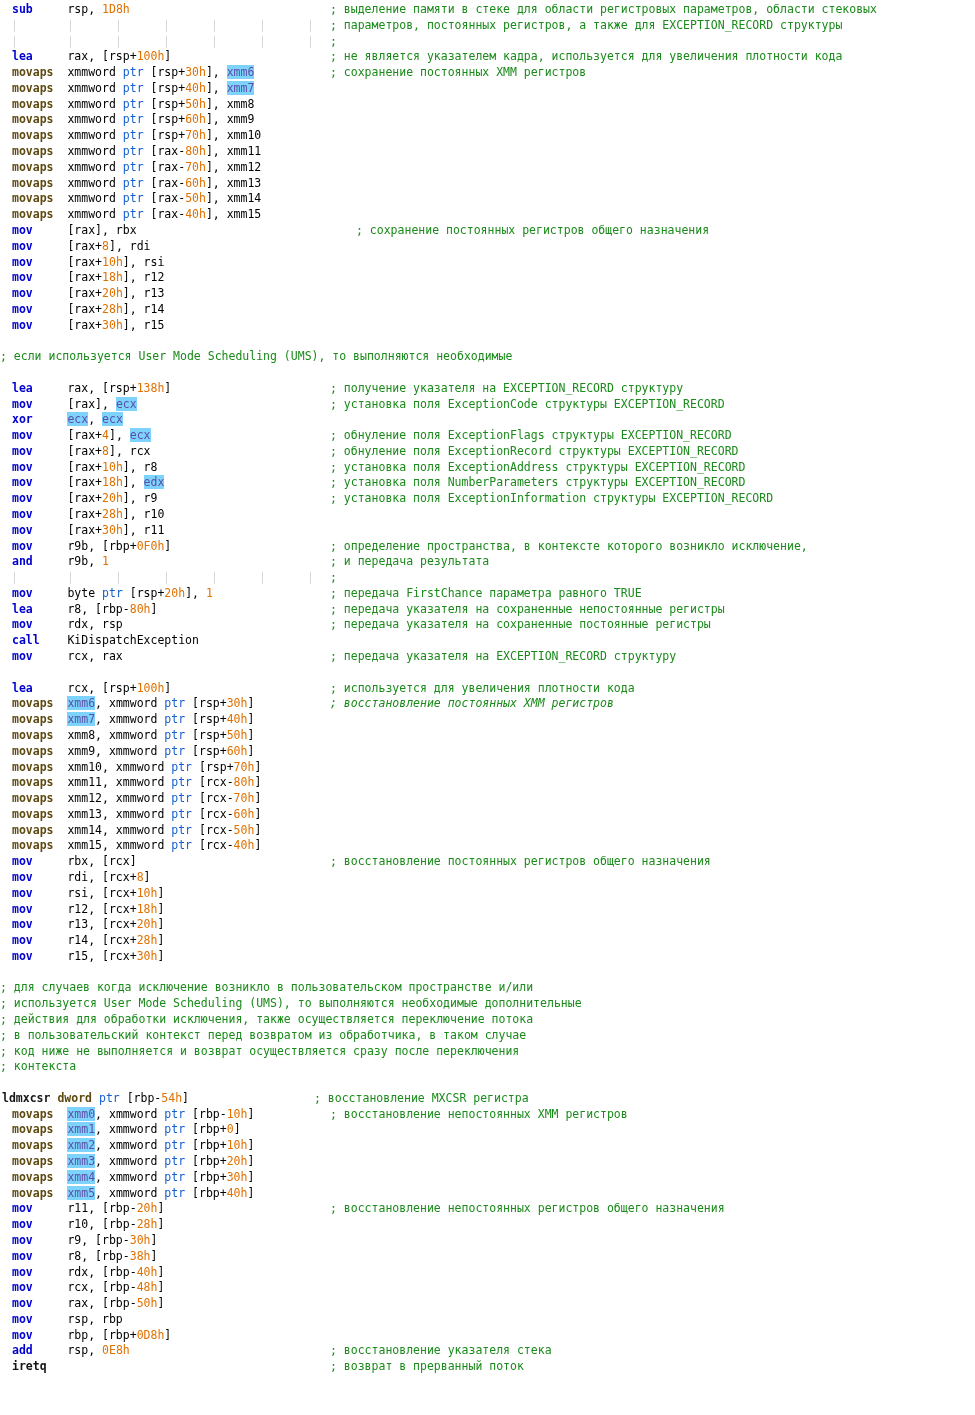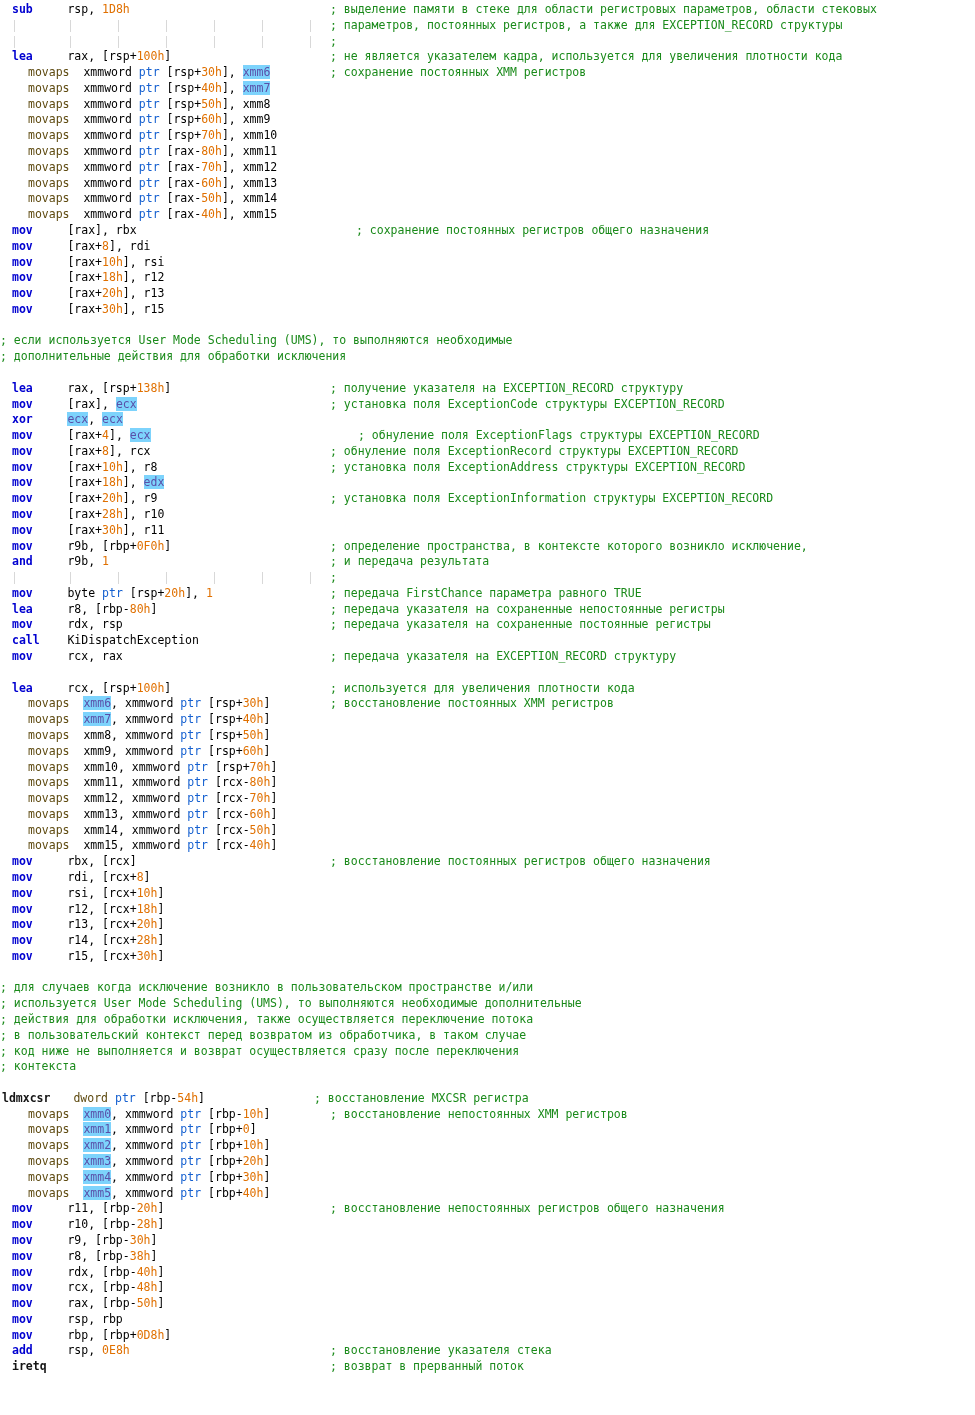--- a/index.html
+++ b/index.html
@@ -31,21 +31,21 @@
   }
   .cmt{
     position:absolute;
     left:330px;top:0;
     color:#1a8a1a;
     white-space:pre;
   }
   .cmt.blk{left:0;}
   
   .t-mn   {color:#0000d0;font-weight:bold;}   
-  .t-mno  {color:#5e4a10;font-weight:normal;margin-left:16px;}   
+  .t-mno  {color:#5e4a10;font-weight:bold;}   
   .t-mnk  {color:#151515;font-weight:bold;}   
   .t-reg  {color:#000000;}
   .t-num  {color:#e07000;}
   .t-kw   {color:#1560d0;}
   .t-id   {color:#000000;}
   .t-hl   {background:#7dd3fc;color:#5a4fa8;}
   .t-punc {color:#000000;}
   
   .guides{position:absolute;left:12px;top:0;height:15.79px;width:300px;}
   .guides i{
@@ -69,46 +69,46 @@
     <div class="line"><span class="code"><span class="t-mno">movaps</span><span class="t-punc">  </span><span class="t-reg">xmmword </span><span class="t-kw">ptr</span><span class="t-reg"> [rax-</span><span class="t-num">80h</span><span class="t-reg">], xmm11</span></span></div>
     <div class="line"><span class="code"><span class="t-mno">movaps</span><span class="t-punc">  </span><span class="t-reg">xmmword </span><span class="t-kw">ptr</span><span class="t-reg"> [rax-</span><span class="t-num">70h</span><span class="t-reg">], xmm12</span></span></div>
     <div class="line"><span class="code"><span class="t-mno">movaps</span><span class="t-punc">  </span><span class="t-reg">xmmword </span><span class="t-kw">ptr</span><span class="t-reg"> [rax-</span><span class="t-num">60h</span><span class="t-reg">], xmm13</span></span></div>
     <div class="line"><span class="code"><span class="t-mno">movaps</span><span class="t-punc">  </span><span class="t-reg">xmmword </span><span class="t-kw">ptr</span><span class="t-reg"> [rax-</span><span class="t-num">50h</span><span class="t-reg">], xmm14</span></span></div>
     <div class="line"><span class="code"><span class="t-mno">movaps</span><span class="t-punc">  </span><span class="t-reg">xmmword </span><span class="t-kw">ptr</span><span class="t-reg"> [rax-</span><span class="t-num">40h</span><span class="t-reg">], xmm15</span></span></div>
     <div class="line"><span class="code"><span class="t-mn">mov</span><span class="t-punc">     </span><span class="t-reg">[rax], rbx</span></span><span class="cmt" style="left: 330px; margin-left: 26px;">; сохранение постоянных регистров общего назначения</span></div>
     <div class="line"><span class="code"><span class="t-mn">mov</span><span class="t-punc">     </span><span class="t-reg">[rax+</span><span class="t-num">8</span><span class="t-reg">], rdi</span></span></div>
     <div class="line"><span class="code"><span class="t-mn">mov</span><span class="t-punc">     </span><span class="t-reg">[rax+</span><span class="t-num">10h</span><span class="t-reg">], rsi</span></span></div>
     <div class="line"><span class="code"><span class="t-mn">mov</span><span class="t-punc">     </span><span class="t-reg">[rax+</span><span class="t-num">18h</span><span class="t-reg">], r12</span></span></div>
     <div class="line"><span class="code"><span class="t-mn">mov</span><span class="t-punc">     </span><span class="t-reg">[rax+</span><span class="t-num">20h</span><span class="t-reg">], r13</span></span></div>
+    <div class="line"><span class="code"><span class="t-mn">mov</span><span class="t-punc">     </span><span class="t-reg">[rax+</span><span class="t-num">28h</span><span class="t-reg">], r14</span></span></div>
     <div class="line"><span class="code"><span class="t-mn">mov</span><span class="t-punc">     </span><span class="t-reg">[rax+</span><span class="t-num">30h</span><span class="t-reg">], r15</span></span></div>
     <div class="line"></div>
     <div class="line"><span class="cmt blk">; если используется User Mode Scheduling (UMS), то выполняются необходимые</span></div>
-    <div class="line"><span class="cmt blk">; дополнительные действия для обработки исключения</span></div>
     <div class="line"></div>
     <div class="line"><span class="code"><span class="t-mn">lea</span><span class="t-punc">     </span><span class="t-reg">rax, [rsp+</span><span class="t-num">138h</span><span class="t-reg">]</span></span><span class="cmt" style="left: 330px;">; получение указателя на EXCEPTION_RECORD структуру</span></div>
     <div class="line"><span class="code"><span class="t-mn">mov</span><span class="t-punc">     </span><span class="t-reg">[rax], </span><span class="t-hl">ecx</span></span><span class="cmt" style="left: 330px;">; установка поля ExceptionCode структуры EXCEPTION_RECORD</span></div>
     <div class="line"><span class="code"><span class="t-mn">xor</span><span class="t-punc">     </span><span class="t-hl">ecx</span><span class="t-reg">, </span><span class="t-hl">ecx</span></span></div>
-    <div class="line"><span class="code"><span class="t-mn">mov</span><span class="t-punc">     </span><span class="t-reg">[rax+</span><span class="t-num">4</span><span class="t-reg">], </span><span class="t-hl">ecx</span></span><span class="cmt" style="left: 330px; margin-left: 28px;">; обнуление поля ExceptionFlags структуры EXCEPTION_RECORD</span></div>
+    <div class="line"><span class="code"><span class="t-mn">mov</span><span class="t-punc">     </span><span class="t-reg">[rax+</span><span class="t-num">4</span><span class="t-reg">], </span><span class="t-hl">ecx</span></span><span class="cmt" style="left: 330px;">; обнуление поля ExceptionFlags структуры EXCEPTION_RECORD</span></div>
     <div class="line"><span class="code"><span class="t-mn">mov</span><span class="t-punc">     </span><span class="t-reg">[rax+</span><span class="t-num">8</span><span class="t-reg">], rcx</span></span><span class="cmt" style="left: 330px;">; обнуление поля ExceptionRecord структуры EXCEPTION_RECORD</span></div>
     <div class="line"><span class="code"><span class="t-mn">mov</span><span class="t-punc">     </span><span class="t-reg">[rax+</span><span class="t-num">10h</span><span class="t-reg">], r8</span></span><span class="cmt" style="left: 330px;">; установка поля ExceptionAddress структуры EXCEPTION_RECORD</span></div>
-    <div class="line"><span class="code"><span class="t-mn">mov</span><span class="t-punc">     </span><span class="t-reg">[rax+</span><span class="t-num">18h</span><span class="t-reg">], </span><span class="t-hl">edx</span></span></div>
+    <div class="line"><span class="code"><span class="t-mn">mov</span><span class="t-punc">     </span><span class="t-reg">[rax+</span><span class="t-num">18h</span><span class="t-reg">], </span><span class="t-hl">edx</span></span><span class="cmt" style="left: 330px;">; установка поля NumberParameters структуры EXCEPTION_RECORD</span></div>
     <div class="line"><span class="code"><span class="t-mn">mov</span><span class="t-punc">     </span><span class="t-reg">[rax+</span><span class="t-num">20h</span><span class="t-reg">], r9</span></span><span class="cmt" style="left: 330px;">; установка поля ExceptionInformation структуры EXCEPTION_RECORD</span></div>
     <div class="line"><span class="code"><span class="t-mn">mov</span><span class="t-punc">     </span><span class="t-reg">[rax+</span><span class="t-num">28h</span><span class="t-reg">], r10</span></span></div>
     <div class="line"><span class="code"><span class="t-mn">mov</span><span class="t-punc">     </span><span class="t-reg">[rax+</span><span class="t-num">30h</span><span class="t-reg">], r11</span></span></div>
     <div class="line"><span class="code"><span class="t-mn">mov</span><span class="t-punc">     </span><span class="t-reg">r9b, [rbp+</span><span class="t-num">0F0h</span><span class="t-reg">]</span></span><span class="cmt" style="left: 330px;">; определение пространства, в контексте которого возникло исключение,</span></div>
     <div class="line"><span class="code"><span class="t-mn">and</span><span class="t-punc">     </span><span class="t-reg">r9b, </span><span class="t-num">1</span></span><span class="cmt" style="left: 330px;">; и передача результата</span></div>
     <div class="line"><div class="guides"><i style="left: 2px;"></i><i style="left: 58px;"></i><i style="left: 106px;"></i><i style="left: 154px;"></i><i style="left: 202px;"></i><i style="left: 250px;"></i><i style="left: 298px;"></i></div><span class="cmt" style="left: 330px;">;</span></div>
     <div class="line"><span class="code"><span class="t-mn">mov</span><span class="t-punc">     </span><span class="t-reg">byte </span><span class="t-kw">ptr</span><span class="t-reg"> [rsp+</span><span class="t-num">20h</span><span class="t-reg">], </span><span class="t-num">1</span></span><span class="cmt" style="left: 330px; text-align: center;">; передача FirstChance параметра равного TRUE</span></div>
     <div class="line"><span class="code"><span class="t-mn">lea</span><span class="t-punc">     </span><span class="t-reg">r8, [rbp-</span><span class="t-num">80h</span><span class="t-reg">]</span></span><span class="cmt" style="left: 330px;">; передача указателя на сохраненные непостоянные регистры</span></div>
     <div class="line"><span class="code"><span class="t-mn">mov</span><span class="t-punc">     </span><span class="t-reg">rdx, rsp</span></span><span class="cmt" style="left: 330px;">; передача указателя на сохраненные постоянные регистры</span></div>
     <div class="line"><span class="code"><span class="t-mn">call</span><span class="t-punc">    </span><span class="t-id">KiDispatchException</span></span></div>
     <div class="line"><span class="code"><span class="t-mn">mov</span><span class="t-punc">     </span><span class="t-reg">rcx, rax</span></span><span class="cmt" style="left: 330px;">; передача указателя на EXCEPTION_RECORD структуру</span></div>
     <div class="line"></div>
     <div class="line"><span class="code"><span class="t-mn">lea</span><span class="t-punc">     </span><span class="t-reg">rcx, [rsp+</span><span class="t-num">100h</span><span class="t-reg">]</span></span><span class="cmt" style="left: 330px;">; используется для увеличения плотности кода</span></div>
-    <div class="line"><span class="code"><span class="t-mno">movaps</span><span class="t-punc">  </span><span class="t-hl">xmm6</span><span class="t-reg">, xmmword </span><span class="t-kw">ptr</span><span class="t-reg"> [rsp+</span><span class="t-num">30h</span><span class="t-reg">]</span></span><span class="cmt" style="left: 330px;">; восстановление постоянных XMM регистров</span></div>
+    <div class="line"><span class="code"><span class="t-mno">movaps</span><span class="t-punc">  </span><span class="t-hl">xmm6</span><span class="t-reg">, xmmword </span><span class="t-kw">ptr</span><span class="t-reg"> [rsp+</span><span class="t-num">30h</span><span class="t-reg">]</span></span><span class="cmt" style="left: 330px; font-style: italic;">; восстановление постоянных XMM регистров</span></div>
     <div class="line"><span class="code"><span class="t-mno">movaps</span><span class="t-punc">  </span><span class="t-hl">xmm7</span><span class="t-reg">, xmmword </span><span class="t-kw">ptr</span><span class="t-reg"> [rsp+</span><span class="t-num">40h</span><span class="t-reg">]</span></span></div>
     <div class="line"><span class="code"><span class="t-mno">movaps</span><span class="t-punc">  </span><span class="t-reg">xmm8, xmmword </span><span class="t-kw">ptr</span><span class="t-reg"> [rsp+</span><span class="t-num">50h</span><span class="t-reg">]</span></span></div>
     <div class="line"><span class="code"><span class="t-mno">movaps</span><span class="t-punc">  </span><span class="t-reg">xmm9, xmmword </span><span class="t-kw">ptr</span><span class="t-reg"> [rsp+</span><span class="t-num">60h</span><span class="t-reg">]</span></span></div>
     <div class="line"><span class="code"><span class="t-mno">movaps</span><span class="t-punc">  </span><span class="t-reg">xmm10, xmmword </span><span class="t-kw">ptr</span><span class="t-reg"> [rsp+</span><span class="t-num">70h</span><span class="t-reg">]</span></span></div>
     <div class="line"><span class="code"><span class="t-mno">movaps</span><span class="t-punc">  </span><span class="t-reg">xmm11, xmmword </span><span class="t-kw">ptr</span><span class="t-reg"> [rcx-</span><span class="t-num">80h</span><span class="t-reg">]</span></span></div>
     <div class="line"><span class="code"><span class="t-mno">movaps</span><span class="t-punc">  </span><span class="t-reg">xmm12, xmmword </span><span class="t-kw">ptr</span><span class="t-reg"> [rcx-</span><span class="t-num">70h</span><span class="t-reg">]</span></span></div>
     <div class="line"><span class="code"><span class="t-mno">movaps</span><span class="t-punc">  </span><span class="t-reg">xmm13, xmmword </span><span class="t-kw">ptr</span><span class="t-reg"> [rcx-</span><span class="t-num">60h</span><span class="t-reg">]</span></span></div>
     <div class="line"><span class="code"><span class="t-mno">movaps</span><span class="t-punc">  </span><span class="t-reg">xmm14, xmmword </span><span class="t-kw">ptr</span><span class="t-reg"> [rcx-</span><span class="t-num">50h</span><span class="t-reg">]</span></span></div>
     <div class="line"><span class="code"><span class="t-mno">movaps</span><span class="t-punc">  </span><span class="t-reg">xmm15, xmmword </span><span class="t-kw">ptr</span><span class="t-reg"> [rcx-</span><span class="t-num">40h</span><span class="t-reg">]</span></span></div>
     <div class="line"><span class="code"><span class="t-mn">mov</span><span class="t-punc">     </span><span class="t-reg">rbx, [rcx]</span></span><span class="cmt" style="left: 330px;">; восстановление постоянных регистров общего назначения</span></div>

